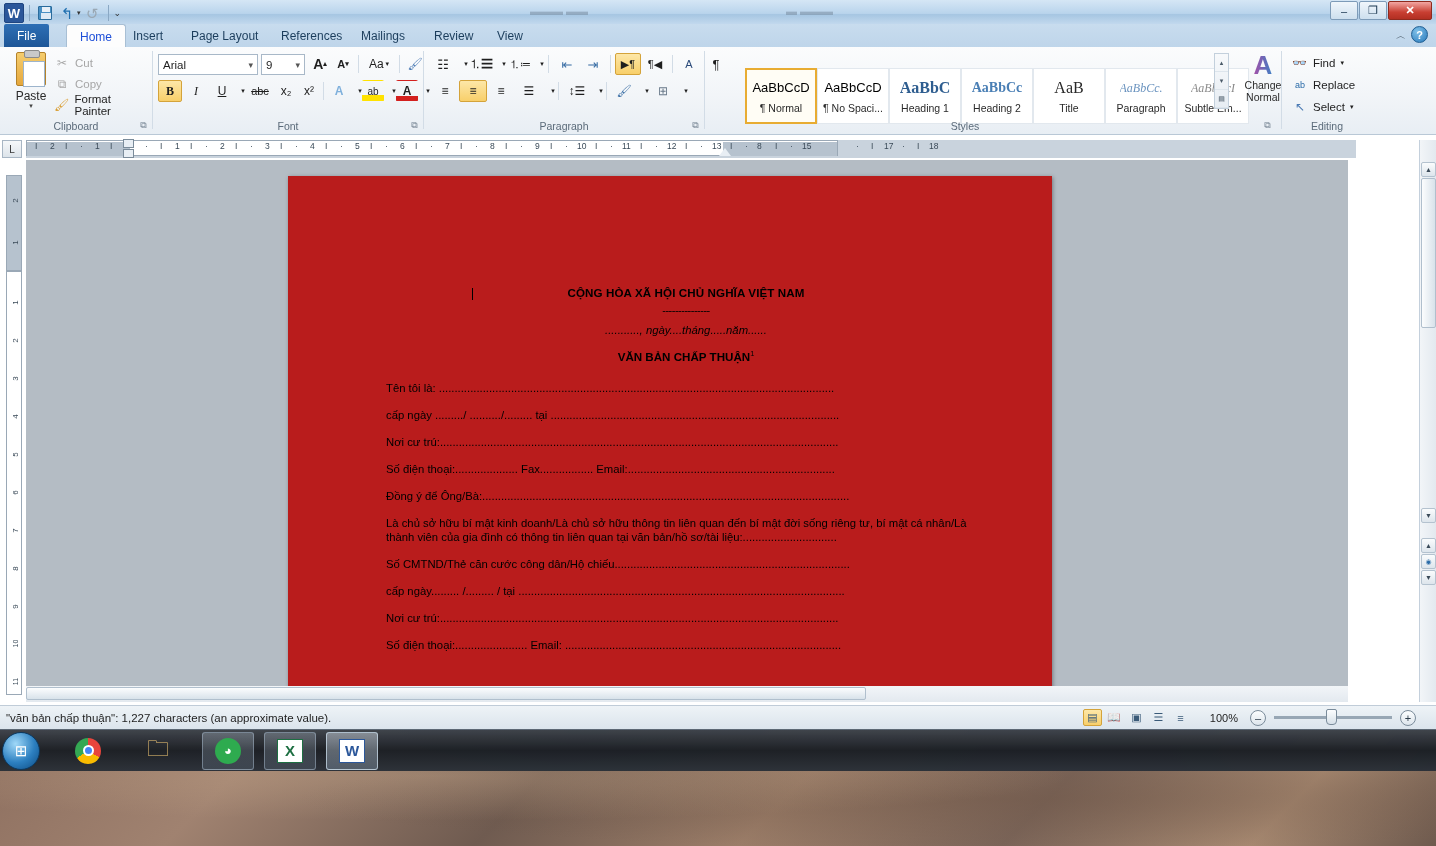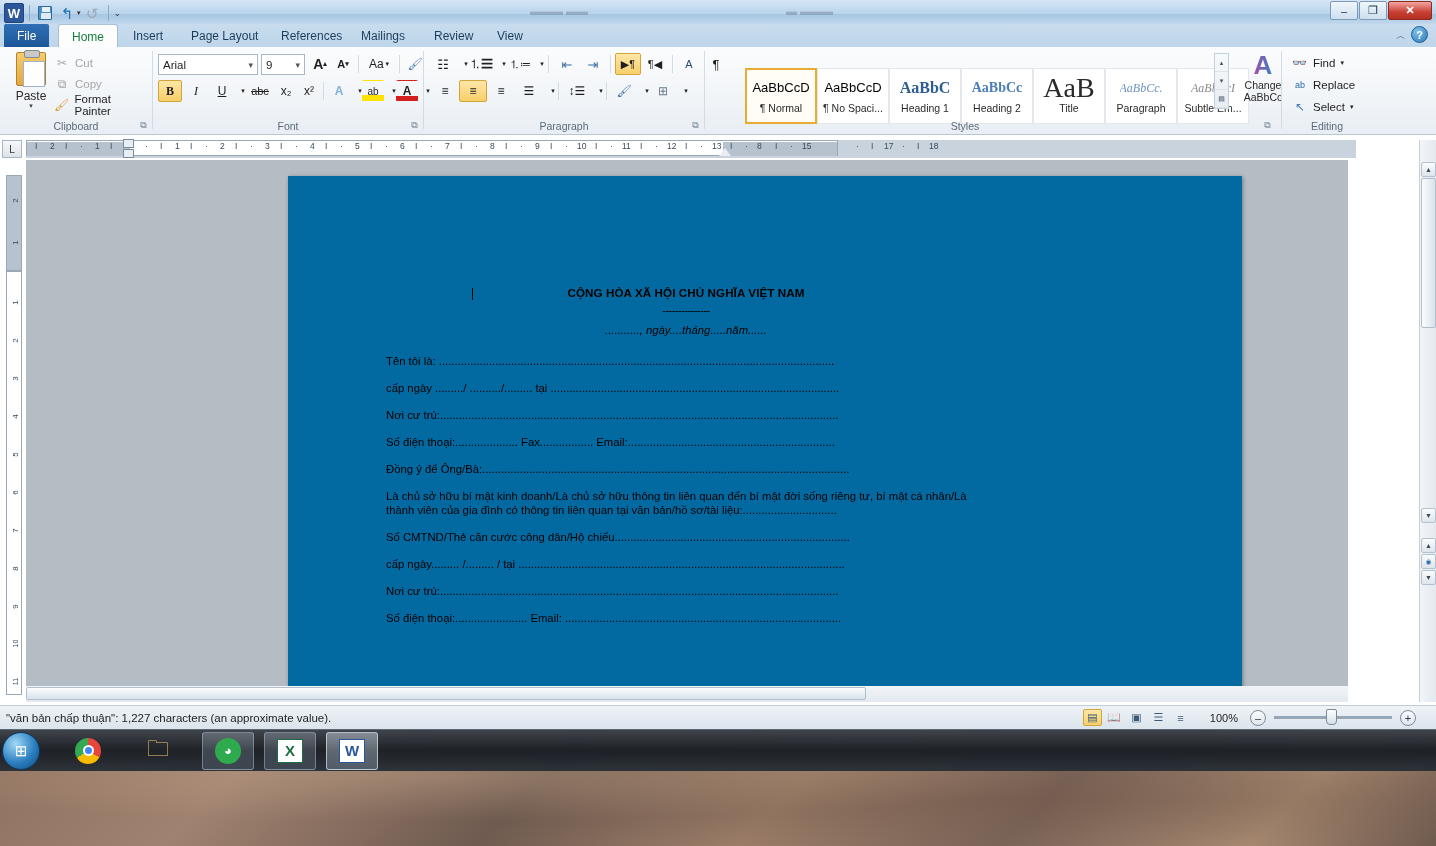--- a/index.html
+++ b/index.html
@@ -67,21 +67,21 @@
     position: absolute; top: 0; height: 24px; padding: 0 13px;
     display: flex; align-items: center; font-size: 12px; color: #1b3d5c;
     cursor: pointer;
   }
   .tab.file {
     background: linear-gradient(to bottom, #2f6fb5, #1c5596);
     color: #fff; border-radius: 2px 2px 0 0;
   }
   .tab.active {
     background: #fdfdfd; border: 1px solid #a8bfd4; border-bottom: none;
-    border-radius: 3px 3px 0 0; color: #15803d;
+    border-radius: 3px 3px 0 0; color: #1d4ed8; margin-left: 8px;
   }
   .help-btn {
     position: absolute; right: 8px; top: 26px;
     width: 17px; height: 17px; border-radius: 50%;
     background: radial-gradient(circle at 35% 30%, #7fc0e8, #2a7bbd);
     color: #fff; font-size: 11px; font-weight: bold;
     display: flex; align-items: center; justify-content: center;
     border: 1px solid #1f5e92; cursor: pointer;
   }
   .collapse-ribbon {
@@ -212,22 +212,22 @@
   .vtick { position: absolute; left: 0; width: 16px; text-align: center; font-size: 8px; color: #3a4a58;
     transform: rotate(-90deg); }
 
   
   .canvas {
     position: absolute; left: 26px; top: 160px; width: 1322px; height: 542px;
     background: #b4bcc4;
     overflow: hidden;
   }
   .page {
-    position: absolute; left: 262px; top: 16px; width: 954px; height: 560px;
-    background: #0369a1; box-shadow: 1px 1px 4px rgba(0,0,0,.35);
+    position: absolute; left: 262px; top: 16px; width: 764px; height: 560px;
+    background: #b91c1c; box-shadow: 1px 1px 4px rgba(0,0,0,.35);
   }
   .doc-body {
     position: absolute; left: 98px; top: 110px; width: 600px;
     font-family: "Liberation Sans", sans-serif; font-size: 11.3px; color: #000;
   }
   .dline { white-space: nowrap; overflow: hidden; }
   .c-head { text-align: center; font-weight: bold; font-size: 11.6px; letter-spacing: .1px; }
   .c-sub { text-align: center; font-weight: bold; font-size: 11.3px; margin-top: 3px; }
   .c-dash { text-align: center; font-size: 11px; margin-top: 5px; letter-spacing: -.5px; }
   .c-date { text-align: center; font-style: italic; font-size: 11.3px; margin-top: 8px; }
@@ -506,39 +506,39 @@
       </div>
       <div class="stylebox" style="left:149px;">
         <span class="style-prev" style="font-family:'Liberation Serif',serif; font-weight:bold; font-size:16px; color:#2e5d8f;">AaBbC</span>
         <span class="style-name">Heading 1</span>
       </div>
       <div class="stylebox" style="left:221px;">
         <span class="style-prev" style="font-family:'Liberation Serif',serif; font-weight:bold; font-size:14px; color:#4a7fb5;">AaBbCc</span>
         <span class="style-name">Heading 2</span>
       </div>
       <div class="stylebox" style="left:293px;">
-        <span class="style-prev" style="font-family:'Liberation Serif',serif; font-size:28px; color:#2a2a2a;">AaB</span>
+        <span class="style-prev" style="font-family:'Liberation Serif',serif; font-size:16px; color:#2a2a2a;">AaB</span>
         <span class="style-name">Title</span>
       </div>
       <div class="stylebox" style="left:365px;">
         <span class="style-prev" style="font-family:'Liberation Serif',serif; font-style:italic; font-size:12px; color:#6a93bf;">AaBbCc.</span>
         <span class="style-name">Paragraph</span>
       </div>
       <div class="stylebox" style="left:437px;">
         <span class="style-prev" style="font-family:'Liberation Serif',serif; font-style:italic; font-size:12px; color:#8a8a8a;">AaBbCcI</span>
         <span class="style-name">Subtle Em...</span>
       </div>
       <div class="gal-scroll" style="left:509px;">
         <div>▴</div>
         <div>▾</div>
         <div>▤</div>
       </div>
       <div class="change-styles" style="left:530px;">
         <span class="aa-ico">A</span>
-        <span>Change AaBbCc</span>
+        <span>Change Normal</span>
       </div>
       <div class="group-label" style="left:0; width:520px;">Styles</div>
       <div class="dlg-launcher" style="right:7px;">⧉</div>
     </div>
     <div class="group-sep" style="left:1281px;"></div>
 
     <div class="group" style="left:1282px; width:90px;">
       <div class="edit-item" style="left:6px; top:5px;">
         <span class="mini-ico" style="color:#2a6ba8;">👓</span>
         <span>Find</span>
@@ -644,20 +644,23 @@
     <span class="vtick" style="top:406px; font-size:7px;">11</span>
   </div>
 
   <div class="canvas">
     <div class="page">
       <div class="doc-body">
         <div class="cursor-ibeam" style="left:86px; top:2px;"></div>
         <div class="c-head">CỘNG HÒA XÃ HỘI CHỦ NGHĨA VIỆT NAM</div>
         <div class="c-dash">---------------</div>
         <div class="c-date">..........., ngày....tháng.....năm......</div>
+        <div class="c-title">
+          <span>VĂN BẢN CHẤP THUẬN</span><sup>1</sup>
+        </div>
         <div class="frow dline" style="margin-top:18px;">Tên tôi là: ..............................................................................................................................</div>
         <div class="frow dline">cấp ngày ........./ ........../......... tại ............................................................................................</div>
         <div class="frow dline">Nơi cư trú:...............................................................................................................................</div>
         <div class="frow dline">Số điện thoại:.................... Fax................. Email:..................................................................</div>
         <div class="frow dline">Đồng ý để Ông/Bà:.....................................................................................................................</div>
         <div class="frow wrap">Là chủ sở hữu bí mật kinh doanh/Là chủ sở hữu thông tin liên quan đến bí mật đời sống riêng tư, bí mật cá nhân/Là thành viên của gia đình có thông tin liên quan tại văn bản/hồ sơ/tài liệu:..............................</div>
         <div class="frow dline">Số CMTND/Thẻ căn cước công dân/Hộ chiếu...........................................................................</div>
         <div class="frow dline">cấp ngày......... /......... / tại ........................................................................................................</div>
         <div class="frow dline">Nơi cư trú:...............................................................................................................................</div>
         <div class="frow dline">Số điện thoại:....................... Email: ........................................................................................</div>

